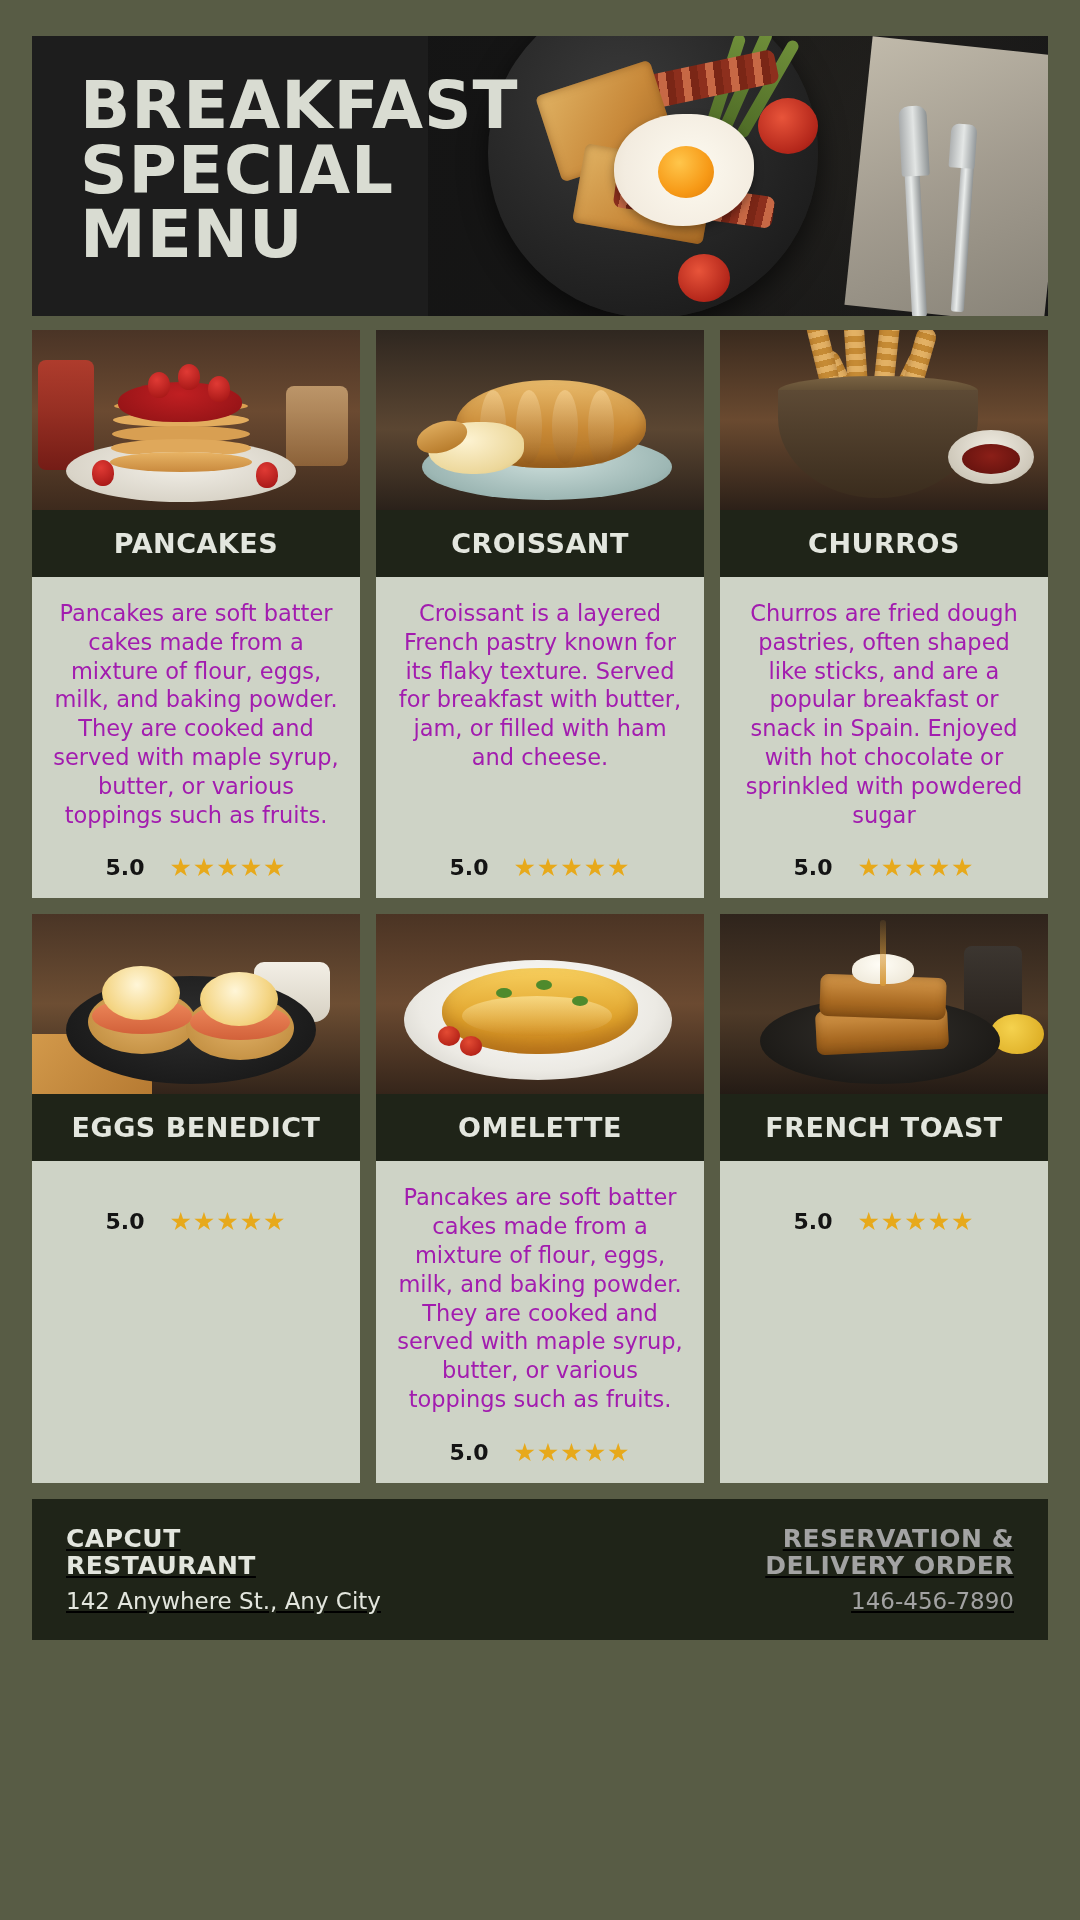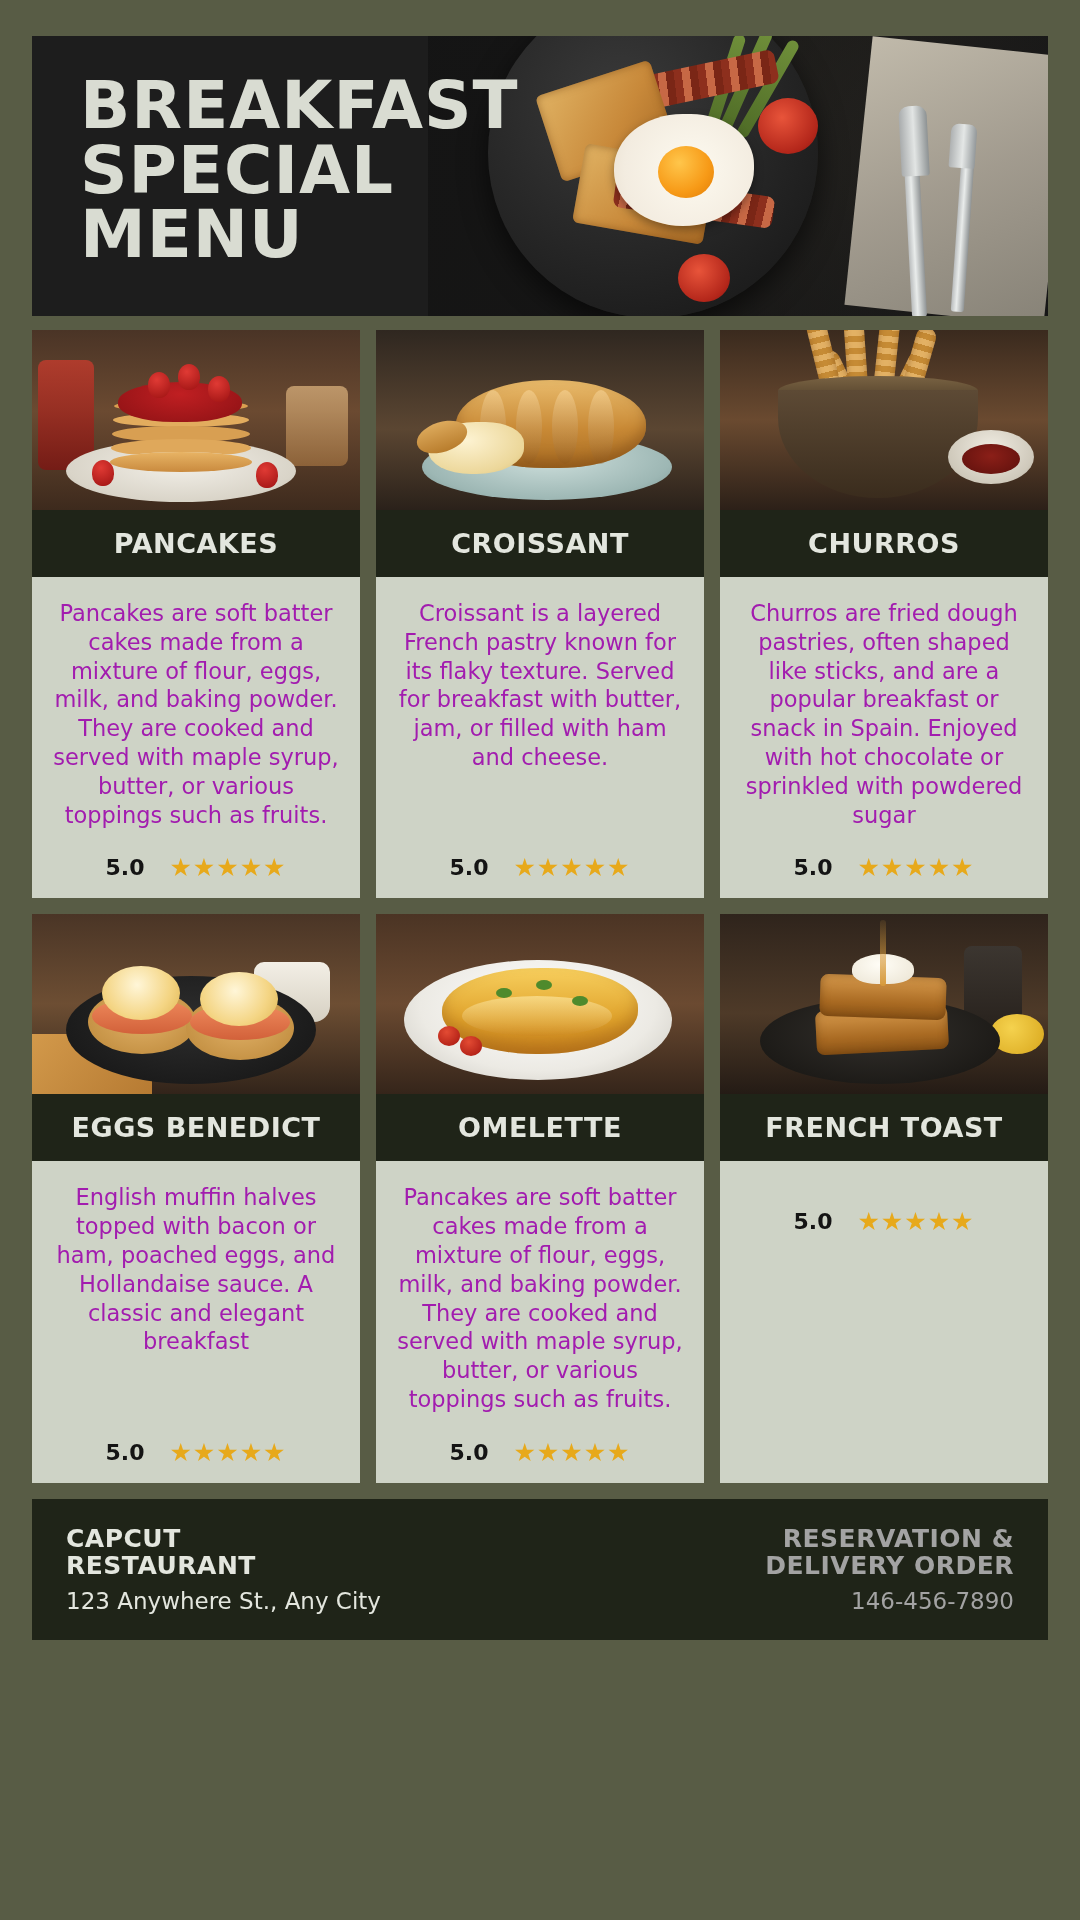--- a/index.html
+++ b/index.html
@@ -220,20 +220,21 @@
   
   .footer {
     margin-top: 16px;
     background: #1f2418;
     display: flex;
     justify-content: space-between;
     align-items: center;
     padding: 26px 34px;
     box-sizing: border-box;
     min-height: 118px;
+    text-decoration: underline;
   }
   .footer-left { color: #e3e6de; }
   .footer-brand {
     font-size: 25px;
     font-weight: bold;
     line-height: 1.1;
     letter-spacing: 0.5px;
     white-space: pre-line;
     text-transform: uppercase;
   }
@@ -456,21 +457,20 @@
           <div class="eb-m eb-m1"></div>
           <div class="eb-m eb-m2"></div>
           <div class="eb-salmon eb-s1"></div>
           <div class="eb-salmon eb-s2"></div>
           <div class="eb-egg eb-e1"></div>
           <div class="eb-egg eb-e2"></div>
         </div>
       </div>
       <div class="card-title">Eggs Benedict</div>
       <div class="card-body">
-        <div class="card-desc">English muffin halves topped with bacon or ham, poached eggs, and Hollandaise sauce. A classic and elegant breakfast</div>
         <div class="card-rating">
           <span class="rating-value">5.0</span>
           <span class="stars">★★★★★</span>
         </div>
       </div>
     </div>
 
     <div class="card">
       <div class="card-photo">
         <div class="scene">
@@ -516,21 +516,21 @@
         </div>
       </div>
     </div>
 
   </div>
 
   <div class="footer">
     <div class="footer-left">
       <div class="footer-brand">CapCut
 Restaurant</div>
-      <div class="footer-address">123 Anywhere St., Any City</div>
+      <div class="footer-address">142 Anywhere St., Any City</div>
     </div>
     <div class="footer-right">
       <div class="footer-cta">Reservation &amp;
 Delivery Order</div>
       <div class="footer-phone">146-456-7890</div>
     </div>
   </div>
 
 </div>
 

